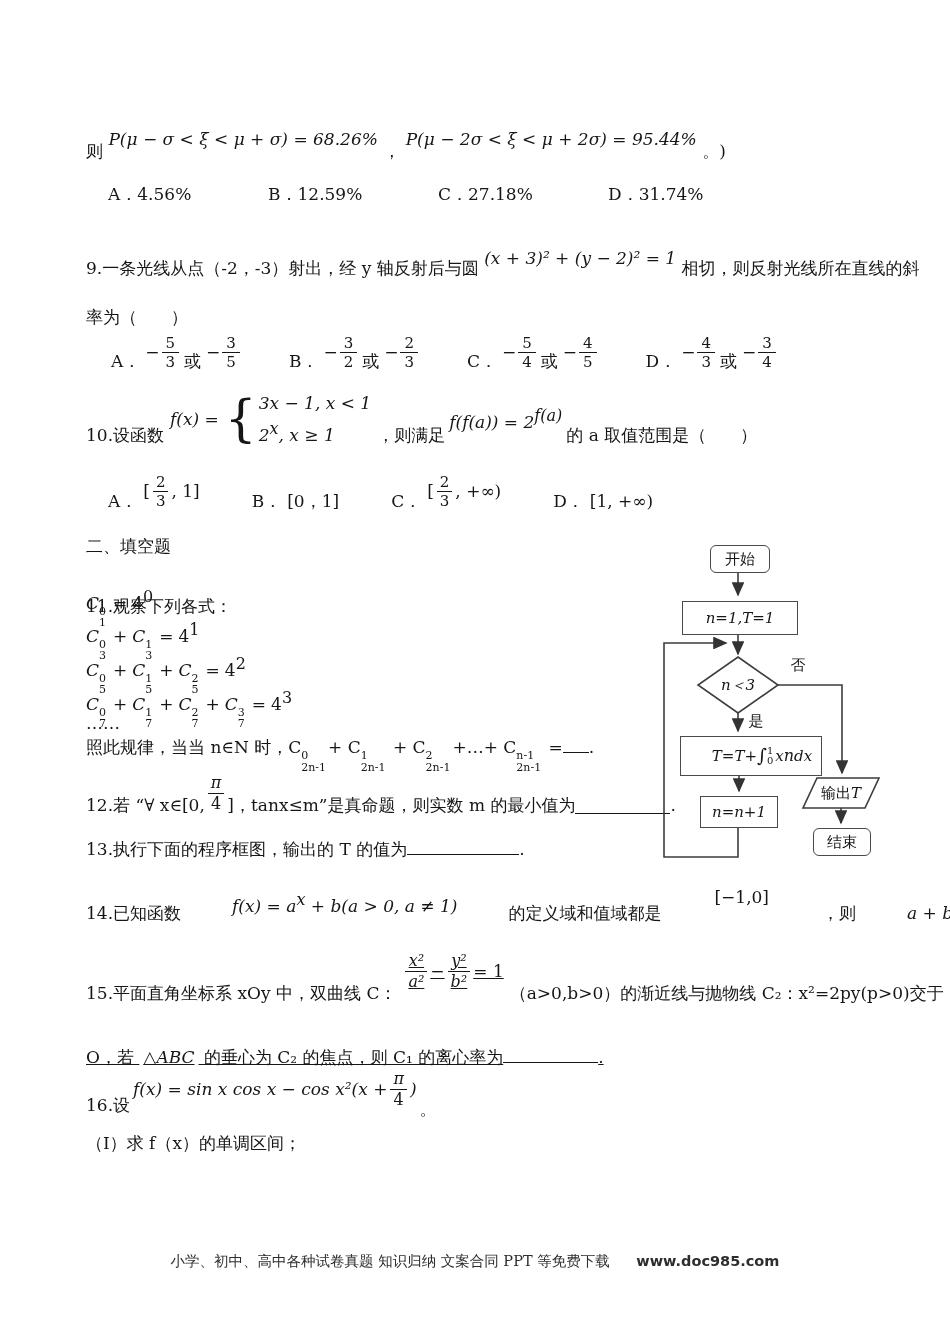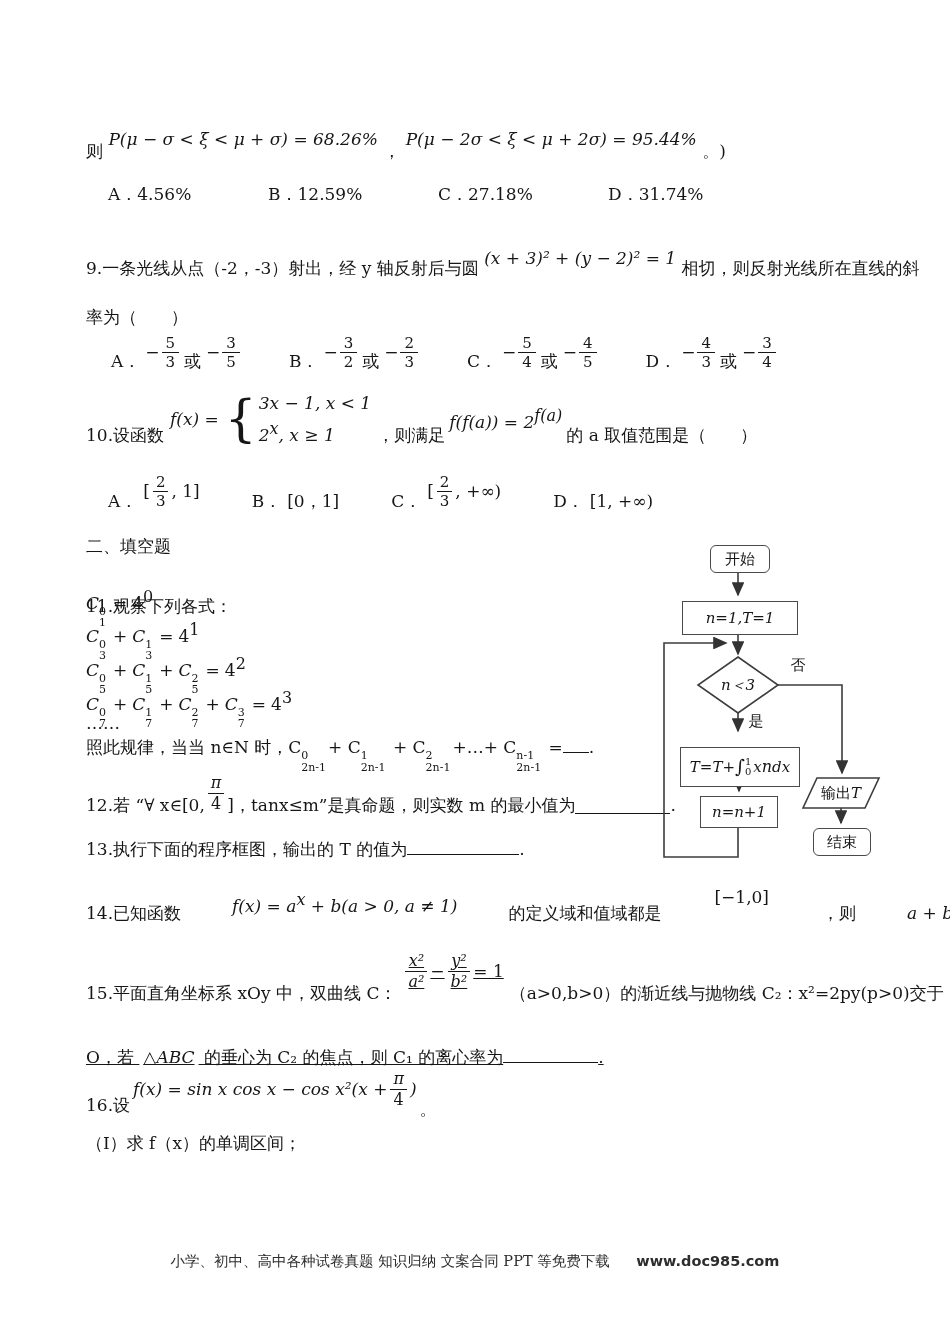--- a/index.html
+++ b/index.html
@@ -359,21 +359,21 @@
     </div>
     <div class="fc-label" style="left:38px;top:130px;width:80px;">
       <span class="math">n＜3</span>
     </div>
     <div class="fc-label" style="left:126px;top:110px;width:24px;">
       <span>否</span>
     </div>
     <div class="fc-label" style="left:84px;top:166px;width:24px;">
       <span>是</span>
     </div>
-    <div class="fc-box" style="left:20px;top:202px;width:118px;height:38px;">
+    <div class="fc-box" style="left:20px;top:191px;width:118px;height:38px;padding-left:22px;">
       <span class="math">T=T+</span>
         <span style="font-size:19px;">∫</span>
         <span class="ss ssint">
           <span>1</span>
           <span>0</span>
         </span>
         <span class="math">x</span>
         <sup class="math">n</sup>
         <span class="math">dx</span>
     </div>

